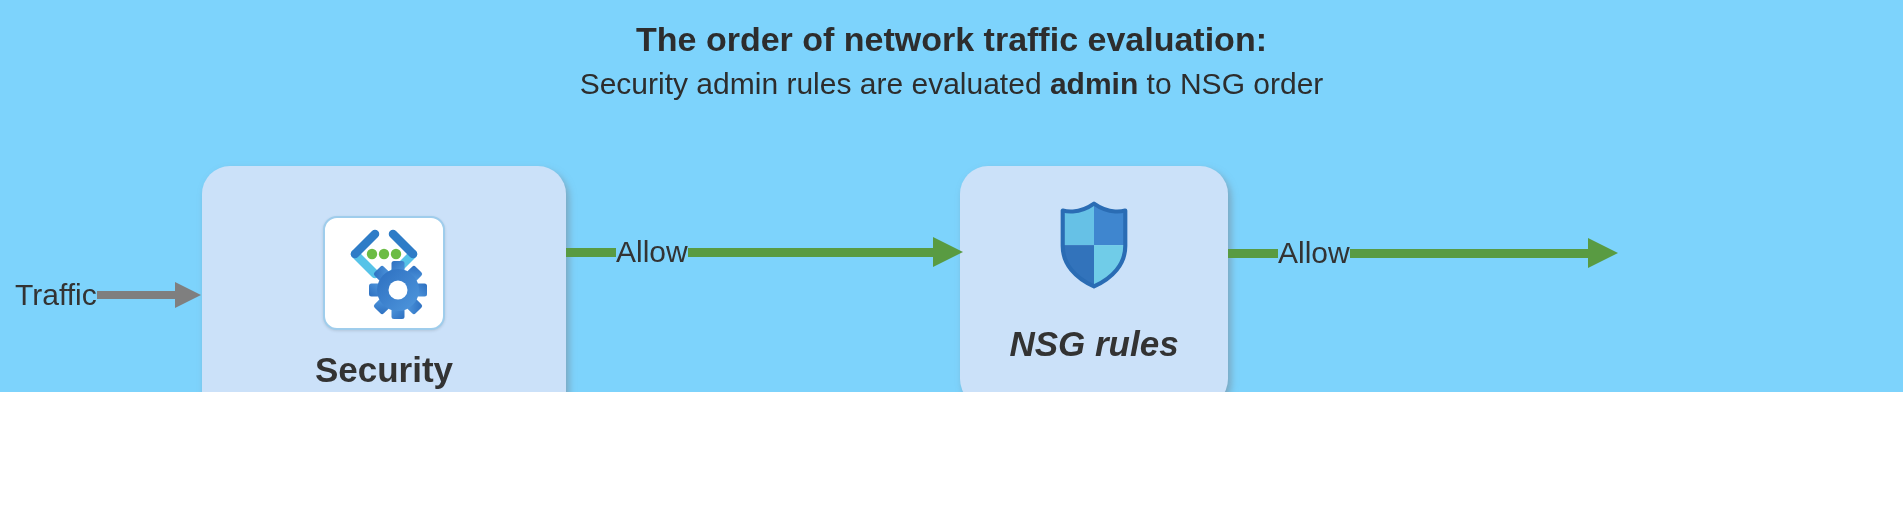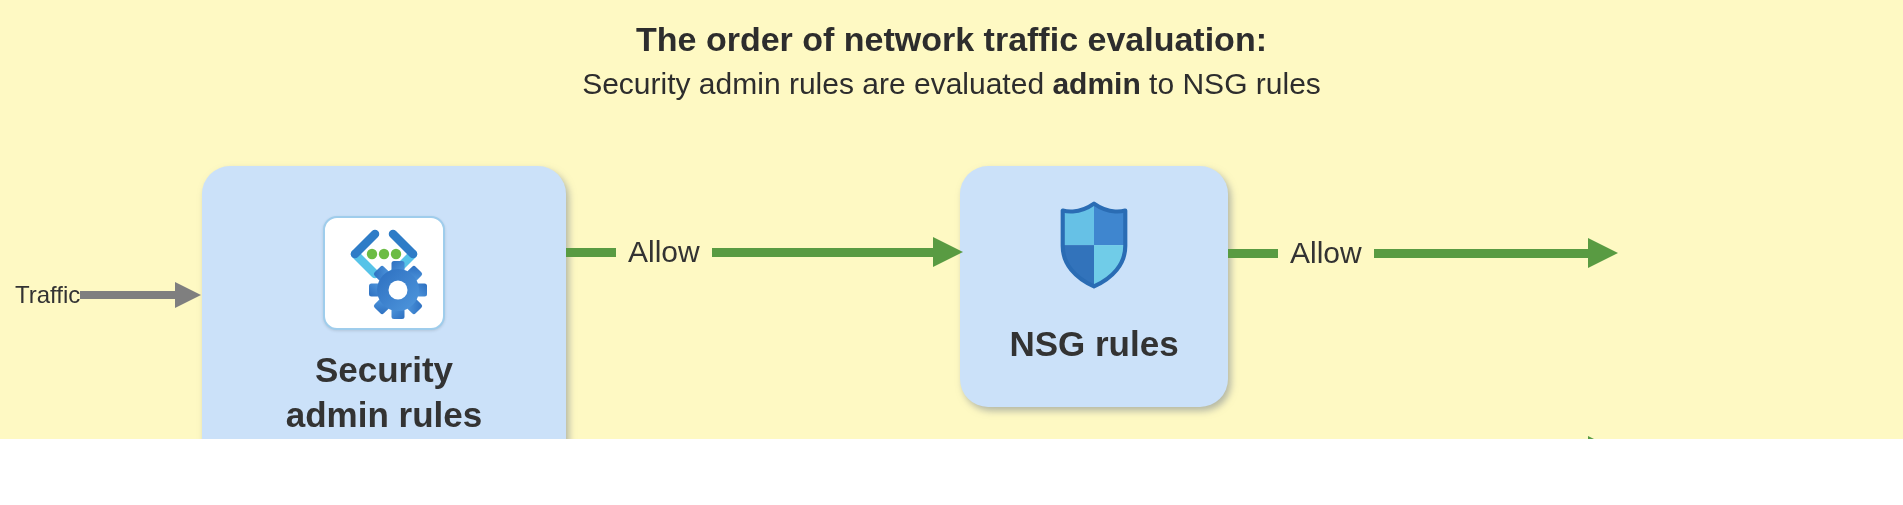--- a/index.html
+++ b/index.html
@@ -4,21 +4,21 @@
 <style>
   :root{
     --allow-green:#599b42;
     --deny-red:#e2242e;
     --traffic-gray:#7f7f7f;
     --node-fill:#cbe1f9;
     --text:#333333;
   }
   *{margin:0;padding:0;box-sizing:border-box;}
   body{background:#ffffff;font-family:"Liberation Sans",sans-serif;}
-  .canvas{position:relative;width:1903px;height:439px;background:#fef9c3;overflow:hidden;}
+  .canvas{position:relative;width:1903px;height:392px;background:#7dd3fc;overflow:hidden;}
 
   
   .title{position:absolute;top:20px;left:0;width:100%;text-align:center;
          font-size:34px;font-weight:bold;color:#2d2d2d;}
   .subtitle{position:absolute;top:67px;left:0;width:100%;text-align:center;
          font-size:30px;color:#2d2d2d;font-weight:400;}
   .subtitle b{font-weight:bold;}
 
   
   .node{position:absolute;background:var(--node-fill);border-radius:28px;
@@ -32,54 +32,54 @@
         display:flex;align-items:center;justify-content:center;
         box-shadow:0 1px 3px rgba(0,0,0,.12);}
   .tile-security{top:50px;width:122px;height:114px;}
   .tile-target{top:66px;width:94px;height:78px;border-color:#7cc9ee;}
   .shield-wrap{position:absolute;top:32px;left:50%;transform:translateX(-50%);
         width:92px;height:96px;}
 
   .node-label{position:absolute;left:50%;transform:translateX(-50%);
         text-align:center;font-weight:bold;font-size:35px;color:#333333;line-height:1.28;}
   .label-security{top:182px;width:240px;}
-  .label-nsg{top:156px;width:100%;}
+  .label-nsg{top:156px;width:100%;font-style:italic;}
   .label-target{top:178px;width:170px;}
 
   
   .flow{position:absolute;display:flex;align-items:center;height:40px;}
   .flow .stub{width:50px;height:9px;background:var(--c);flex:0 0 auto;}
-  .flow .flabel{margin:0 12px;font-size:30px;color:#333333;white-space:nowrap;flex:0 0 auto;text-align:right;}
+  .flow .flabel{margin:0 0;font-size:30px;color:#333333;white-space:nowrap;flex:0 0 auto;text-align:right;}
   .flow .fline{flex:1 1 auto;height:9px;background:var(--c);}
   .flow .fhead{flex:0 0 auto;width:0;height:0;
         border-top:15px solid transparent;border-bottom:15px solid transparent;
         border-left:30px solid var(--c);}
   .flow-green{--c:var(--allow-green);}
   .flow-red{--c:var(--deny-red);}
   .flow-allow1{left:566px;top:232px;width:397px;}
   .flow-deny{left:566px;top:310px;width:318px;}
   .flow-allow2{left:1228px;top:233px;width:390px;}
   .flow-always{left:566px;top:431px;width:1052px;}
 
   
   .traffic{position:absolute;left:15px;top:275px;width:186px;height:40px;
         display:flex;align-items:center;}
-  .traffic .tlabel{font-size:24px;color:#333333;white-space:nowrap;}
+  .traffic .tlabel{font-size:30px;color:#333333;white-space:nowrap;}
   .traffic .tline{flex:1 1 auto;height:8px;background:var(--traffic-gray);}
   .traffic .thead{flex:0 0 auto;width:0;height:0;
         border-top:13px solid transparent;border-bottom:13px solid transparent;
         border-left:26px solid var(--traffic-gray);}
 </style>
 </head>
 <body>
 
 <div class="canvas">
 
   <div class="title">The order of network traffic evaluation:</div>
-  <div class="subtitle"><span>Security admin rules are evaluated </span><b>admin</b><span> to NSG rules</span></div>
+  <div class="subtitle"><span>Security admin rules are evaluated </span><b>admin</b><span> to NSG order</span></div>
 
   <div class="traffic">
     <span class="tlabel">Traffic</span>
     <span class="tline"></span>
     <span class="thead"></span>
   </div>
 
   <div class="node node-security">
     <div class="icon-tile tile-security">
       <svg width="104" height="98" viewBox="0 0 104 98">

